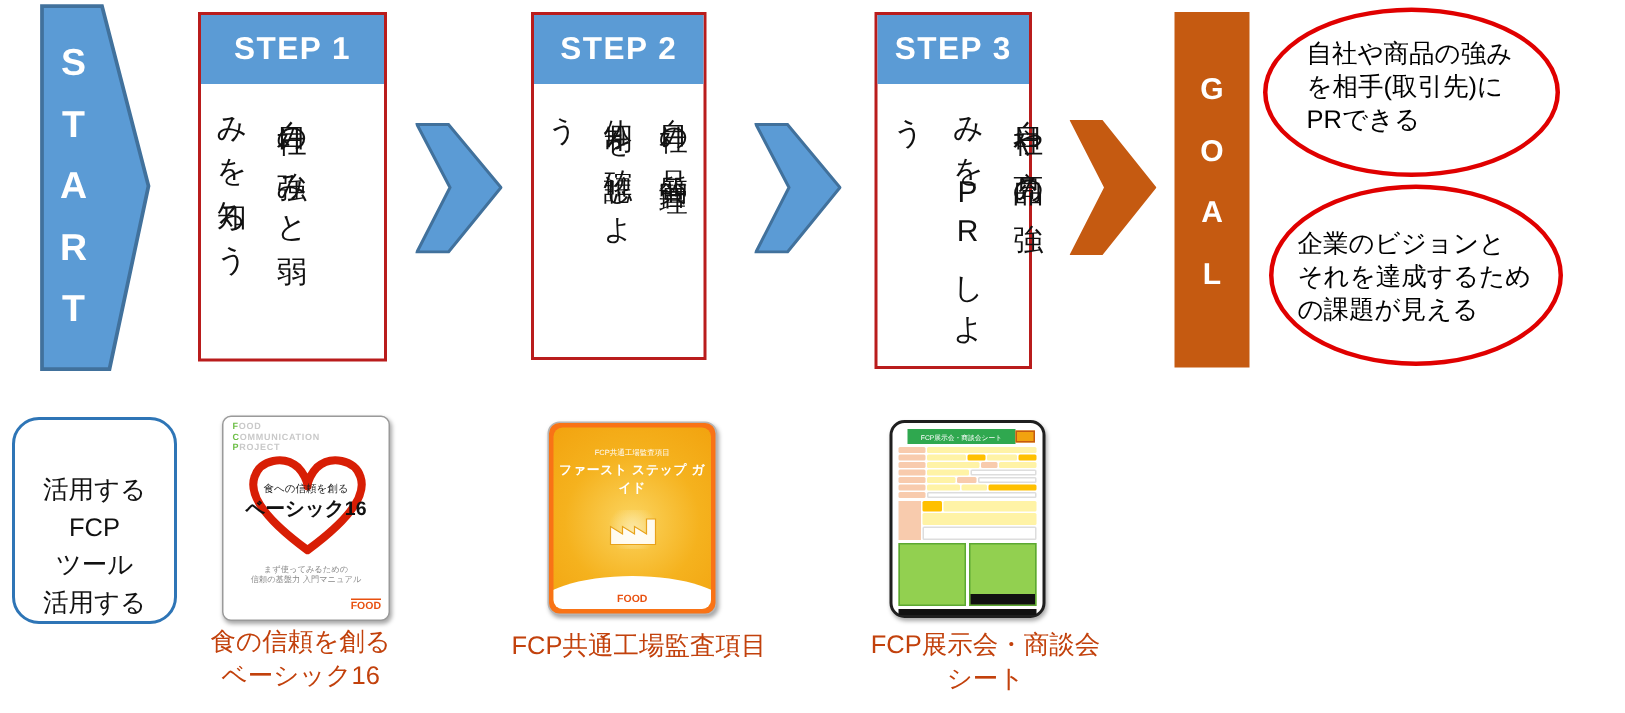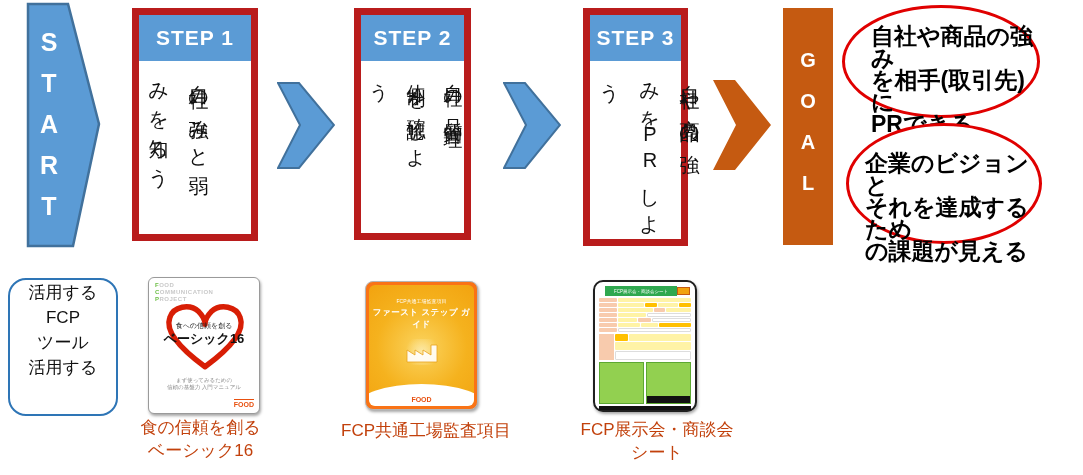--- a/index.html
+++ b/index.html
@@ -4,37 +4,37 @@
 <style>
   html,body{margin:0;padding:0;background:#fff;}
   body{font-family:"Liberation Sans","DejaVu Sans",sans-serif;color:#111;}
   .canvas{position:relative;width:1083px;height:475px;background:#fff;overflow:hidden;}
   .abs{position:absolute;}
   
   .start-letters{left:26px;top:6px;width:46px;height:236px;display:flex;flex-direction:column;
     align-items:center;padding-top:24px;gap:16px;box-sizing:border-box;}
   .start-letters span{color:#fff;font-weight:bold;font-size:25px;line-height:25px;}
   
-  .step{border:7px solid #b91c1c;background:#fff;box-sizing:border-box;}
+  .step{border:2px solid #b91c1c;background:#fff;box-sizing:border-box;}
   .step-header{height:46px;background:#5B9BD5;display:flex;align-items:center;justify-content:center;
     color:#fff;font-weight:bold;font-size:21px;letter-spacing:1px;}
   .step-body{writing-mode:vertical-rl;text-orientation:upright;font-size:20px;letter-spacing:4px;
     line-height:40px;padding:8px 5px 0 0;box-sizing:border-box;height:calc(100% - 46px);color:#111;}
   .step-body span{display:block;}
   .step2 .step-body{font-size:19px;line-height:37px;padding-right:2px;}
   
   .goal{left:783px;top:8px;width:50px;height:237px;background:#C55A11;display:flex;
     flex-direction:column;align-items:center;padding-top:42px;gap:21px;box-sizing:border-box;}
   .goal span{color:#fff;font-weight:bold;font-size:20px;line-height:20px;}
   
   .ellipse{border:3px solid #E00000;border-radius:50%;box-sizing:border-box;background:#fff;}
-  .ellipse .etext{font-weight:bold;font-size:23px;line-height:22px;color:#000;}
+  .ellipse .etext{font-weight:normal;font-size:17px;line-height:22px;color:#000;}
   
   .callout{left:8px;top:278px;width:110px;height:138px;border:2px solid #2E75B6;border-radius:18px;
-    box-sizing:border-box;display:flex;align-items:flex-start;justify-content:center;text-align:center;}
+    box-sizing:border-box;display:flex;align-items:flex-end;justify-content:center;text-align:center;}
   .callout .ctext{font-size:17px;line-height:25px;color:#111;}
   
   .cover{box-sizing:border-box;border-radius:6px;box-shadow:1px 2px 3px rgba(0,0,0,0.35);}
   .cover1{left:148px;top:277px;width:112px;height:137px;background:#fff;border:1px solid #9a9a9a;}
   .c1-logo{position:absolute;top:4px;left:6px;font-size:6px;line-height:7px;color:#c9c9c9;
     font-weight:bold;letter-spacing:0.5px;}
   .c1-logo b{color:#6CBE45;}
   .c1-heart{position:absolute;left:10px;top:20px;}
   .c1-hlabel{position:absolute;top:43px;left:0;width:100%;text-align:center;font-size:7px;color:#222;}
   .c1-htitle{position:absolute;top:52px;left:0;width:100%;text-align:center;font-size:13px;

